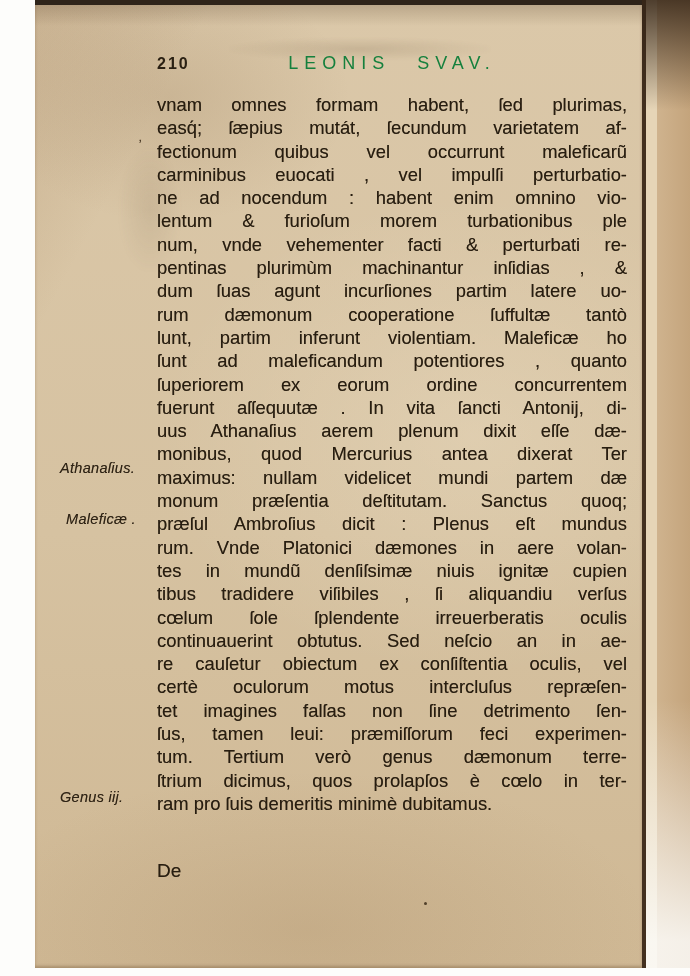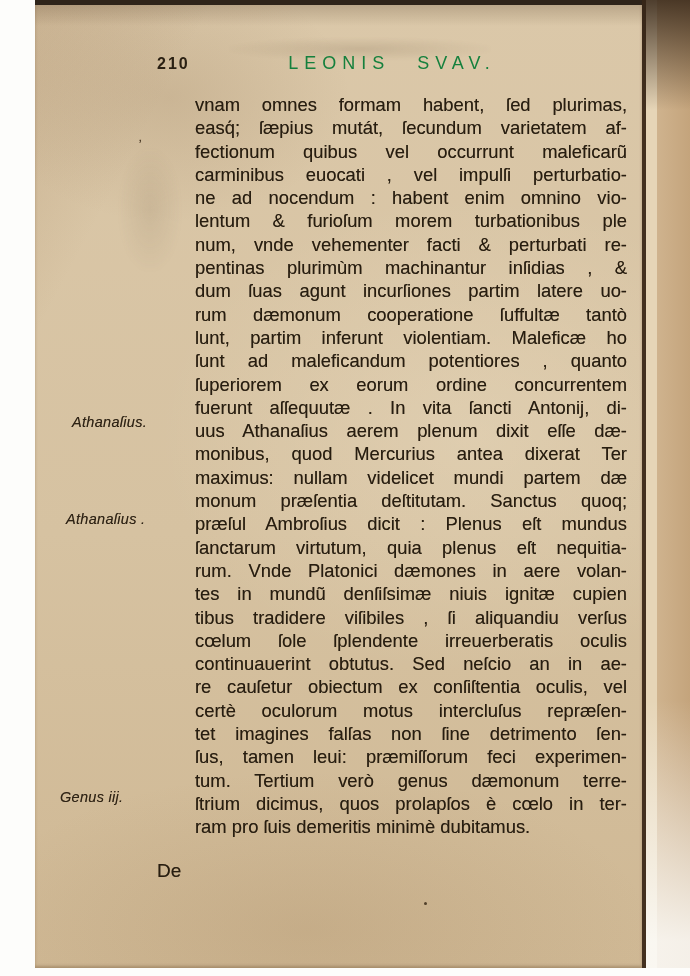--- a/index.html
+++ b/index.html
@@ -61,33 +61,32 @@
     position: absolute; left: 157px; top: 93px; width: 470px;
     color: #271d10;
     font-size: 18.4px; line-height: 23.3px;
     text-shadow: 0 0 0.5px rgba(46,32,16,0.55);
   }
   .bline {
     height: 23.3px;
     white-space: nowrap;
     text-align: justify;
     text-align-last: justify;
-    margin-left: 38px;
   }
   .bline.no-just { text-align: right; text-align-last: left; }
   
   .margin-note {
     position: absolute;
     font-style: italic;
     font-size: 14.5px;
     color: #2e2315;
     letter-spacing: 0.3px;
     text-shadow: 0 0 0.5px rgba(46,32,16,0.5);
   }
-  .mn-athanasius { left: 60px; top: 414px; margin-left: 12px; }
+  .mn-athanasius { left: 60px; top: 460px; }
   .mn-ambrosius  { left: 66px; top: 511px; }
   .mn-genus      { left: 60px; top: 789px; }
   
   .catchword {
     position: absolute; left: 157px; top: 860px; width: 460px;
     text-align: left;
     font-size: 19px; color: #271d10;
     text-shadow: 0 0 0.5px rgba(46,32,16,0.55);
   }
   
@@ -142,37 +141,36 @@
       <div class="bline">rum dæmonum cooperatione ſuffultæ tantò</div>
       <div class="bline">lunt, partim inferunt violentiam. Maleficæ ho</div>
       <div class="bline">ſunt ad maleficandum potentiores , quanto</div>
       <div class="bline">ſuperiorem ex eorum ordine concurrentem</div>
       <div class="bline">fuerunt aſſequutæ . In vita ſancti Antonij, di-</div>
       <div class="bline">uus Athanaſius aerem plenum dixit eſſe dæ-</div>
       <div class="bline">monibus, quod Mercurius antea dixerat Ter</div>
       <div class="bline">maximus: nullam videlicet mundi partem dæ</div>
       <div class="bline">monum præſentia deſtitutam. Sanctus quoq;</div>
       <div class="bline">præſul Ambroſius dicit : Plenus eſt mundus</div>
-      <div class="bline">ſanctarum virtutum, quia plenus eſt nequitia-</div>
       <div class="bline">rum. Vnde Platonici dæmones in aere volan-</div>
       <div class="bline">tes in mundũ denſiſsimæ niuis ignitæ cupien</div>
       <div class="bline">tibus tradidere viſibiles , ſi aliquandiu verſus</div>
       <div class="bline">cœlum ſole ſplendente irreuerberatis oculis</div>
       <div class="bline">continuauerint obtutus. Sed neſcio an in ae-</div>
       <div class="bline">re cauſetur obiectum ex conſiſtentia oculis, vel</div>
       <div class="bline">certè oculorum motus intercluſus repræſen-</div>
       <div class="bline">tet imagines falſas non ſine detrimento ſen-</div>
       <div class="bline">ſus, tamen leui: præmiſſorum feci experimen-</div>
       <div class="bline">tum. Tertium verò genus dæmonum terre-</div>
       <div class="bline">ſtrium dicimus, quos prolapſos è cœlo in ter-</div>
       <div class="bline no-just">ram pro ſuis demeritis minimè dubitamus.</div>
     </div>
 
   <div class="margin-note mn-athanasius">Athanaſius.</div>
-  <div class="margin-note mn-ambrosius">Athanaſius .</div>
+  <div class="margin-note mn-ambrosius">Maleficæ .</div>
   <div class="margin-note mn-genus">Genus iij.</div>
 
   <div class="catchword">De</div>
 
   <div class="ink-mark-apostrophe">’</div>
   <div class="ink-dot"></div>
 
 </div>
 
 </body></html>

